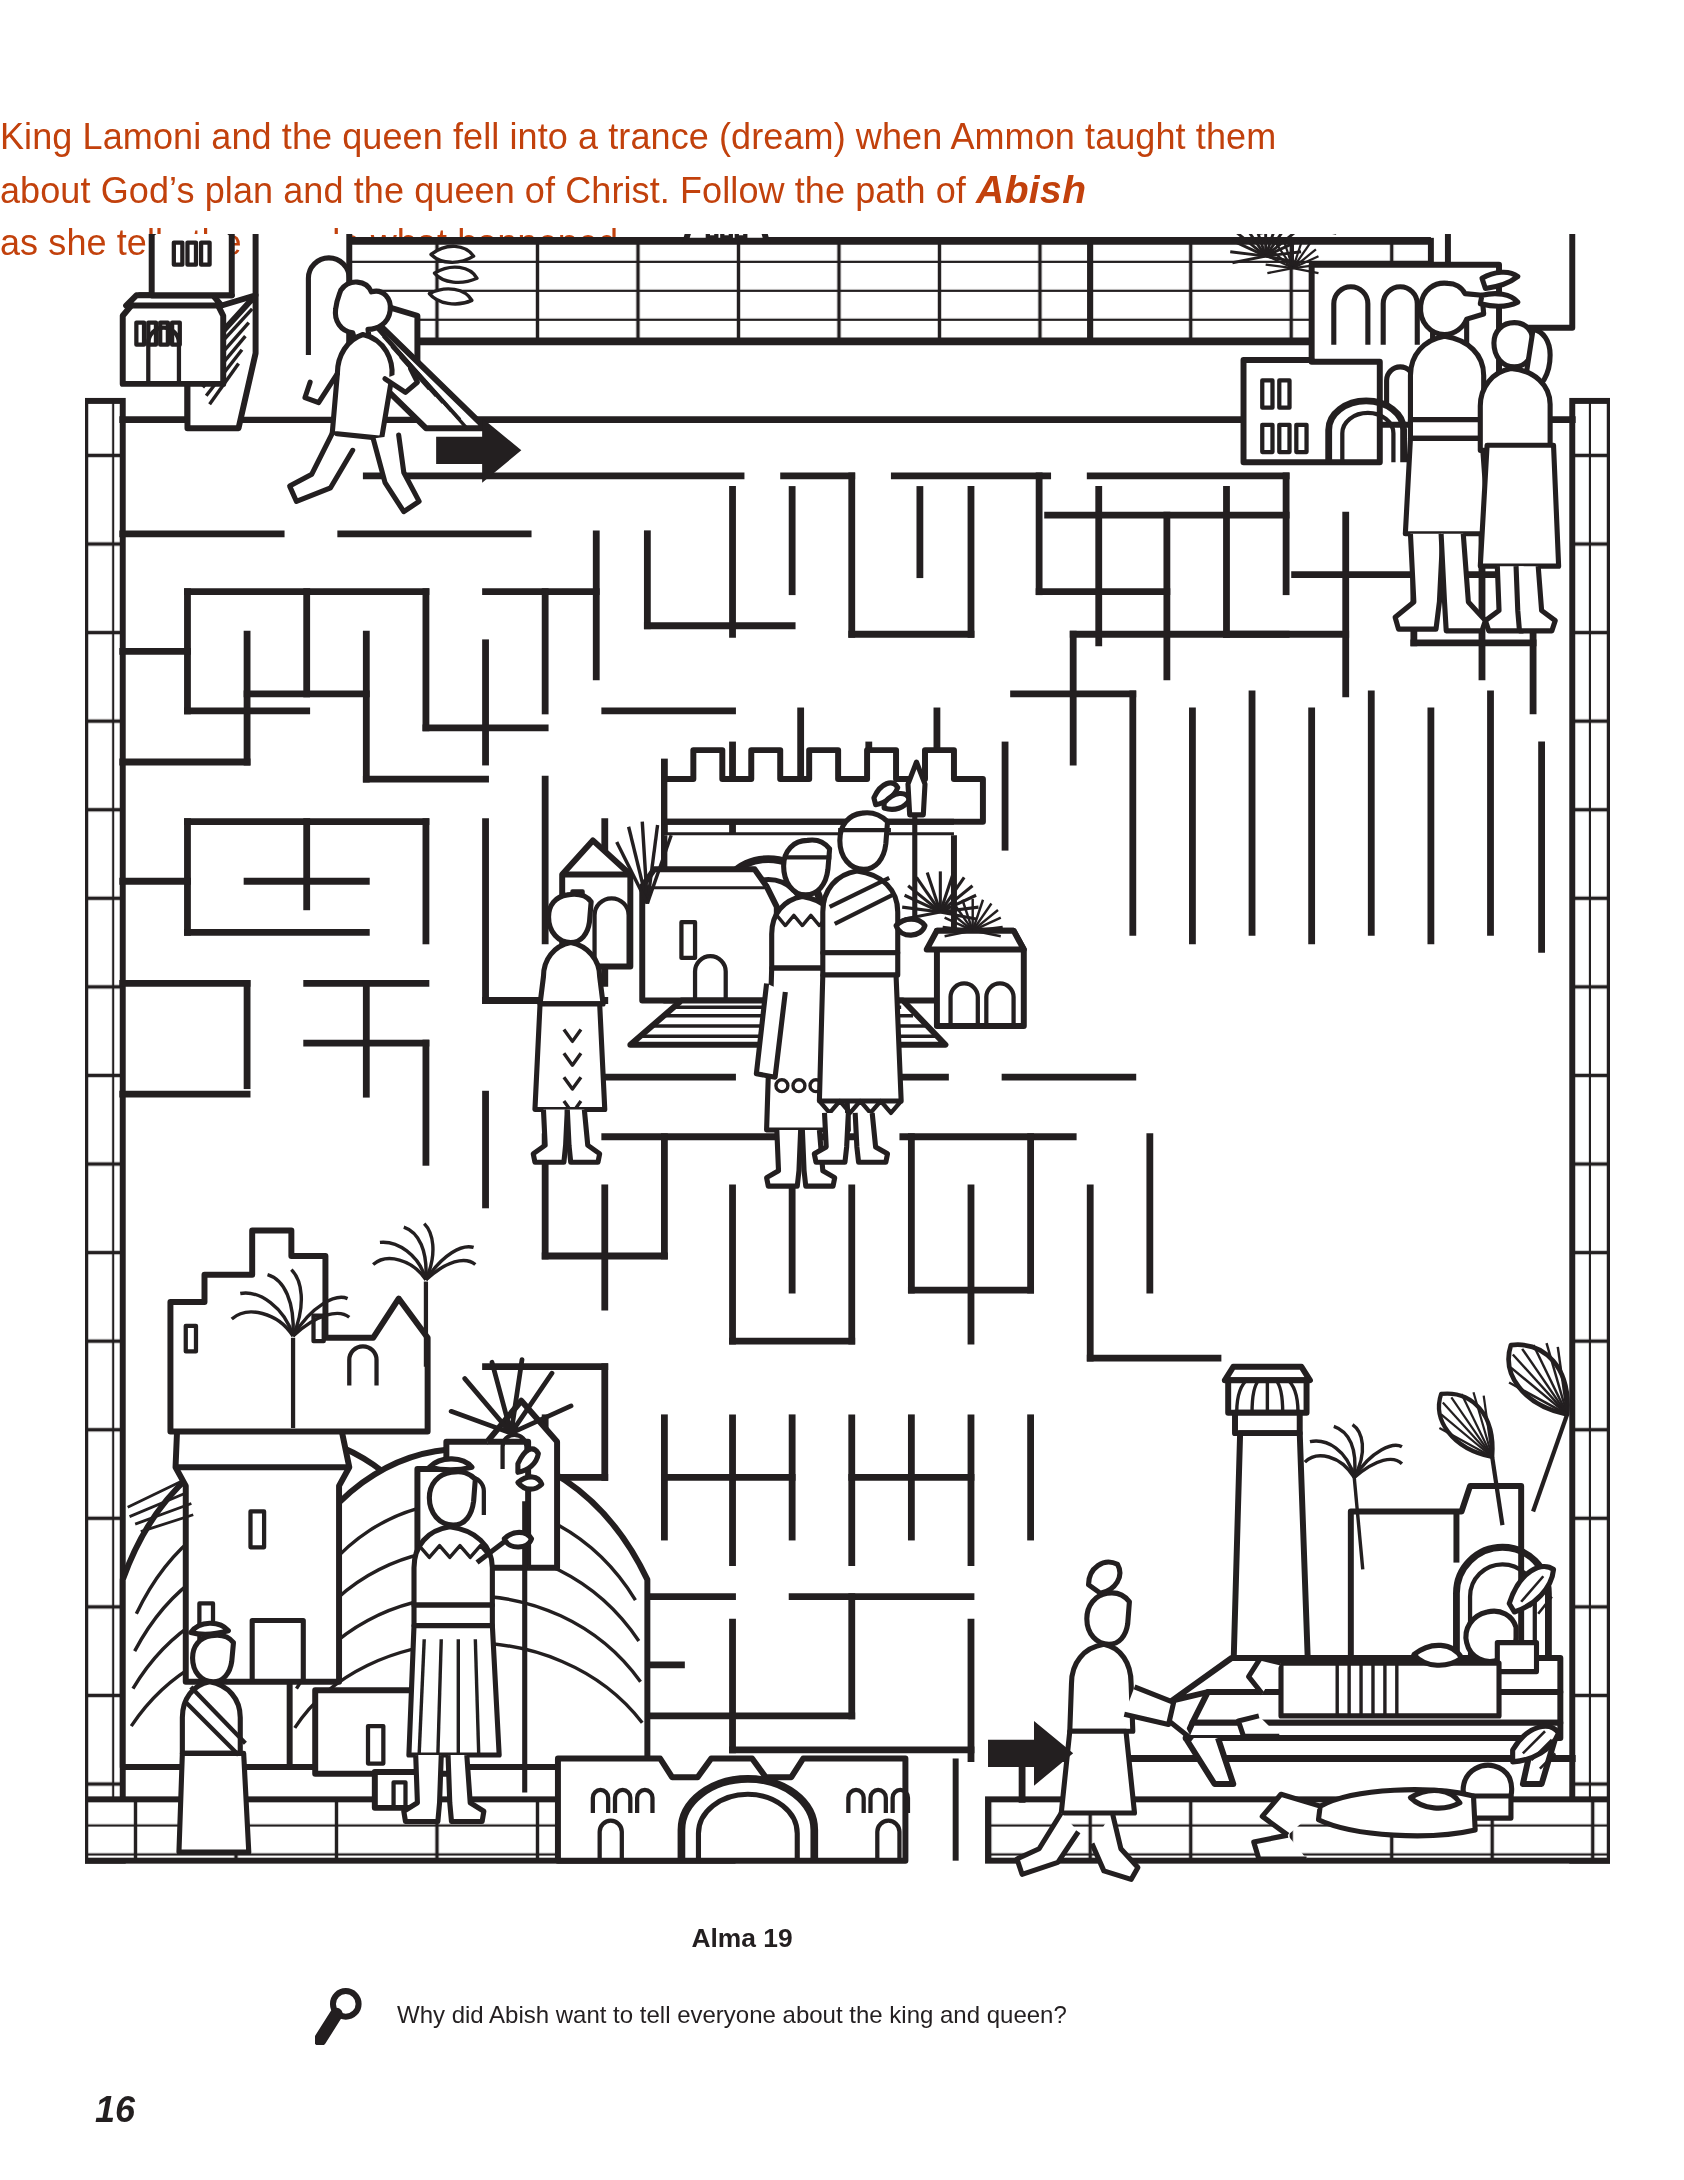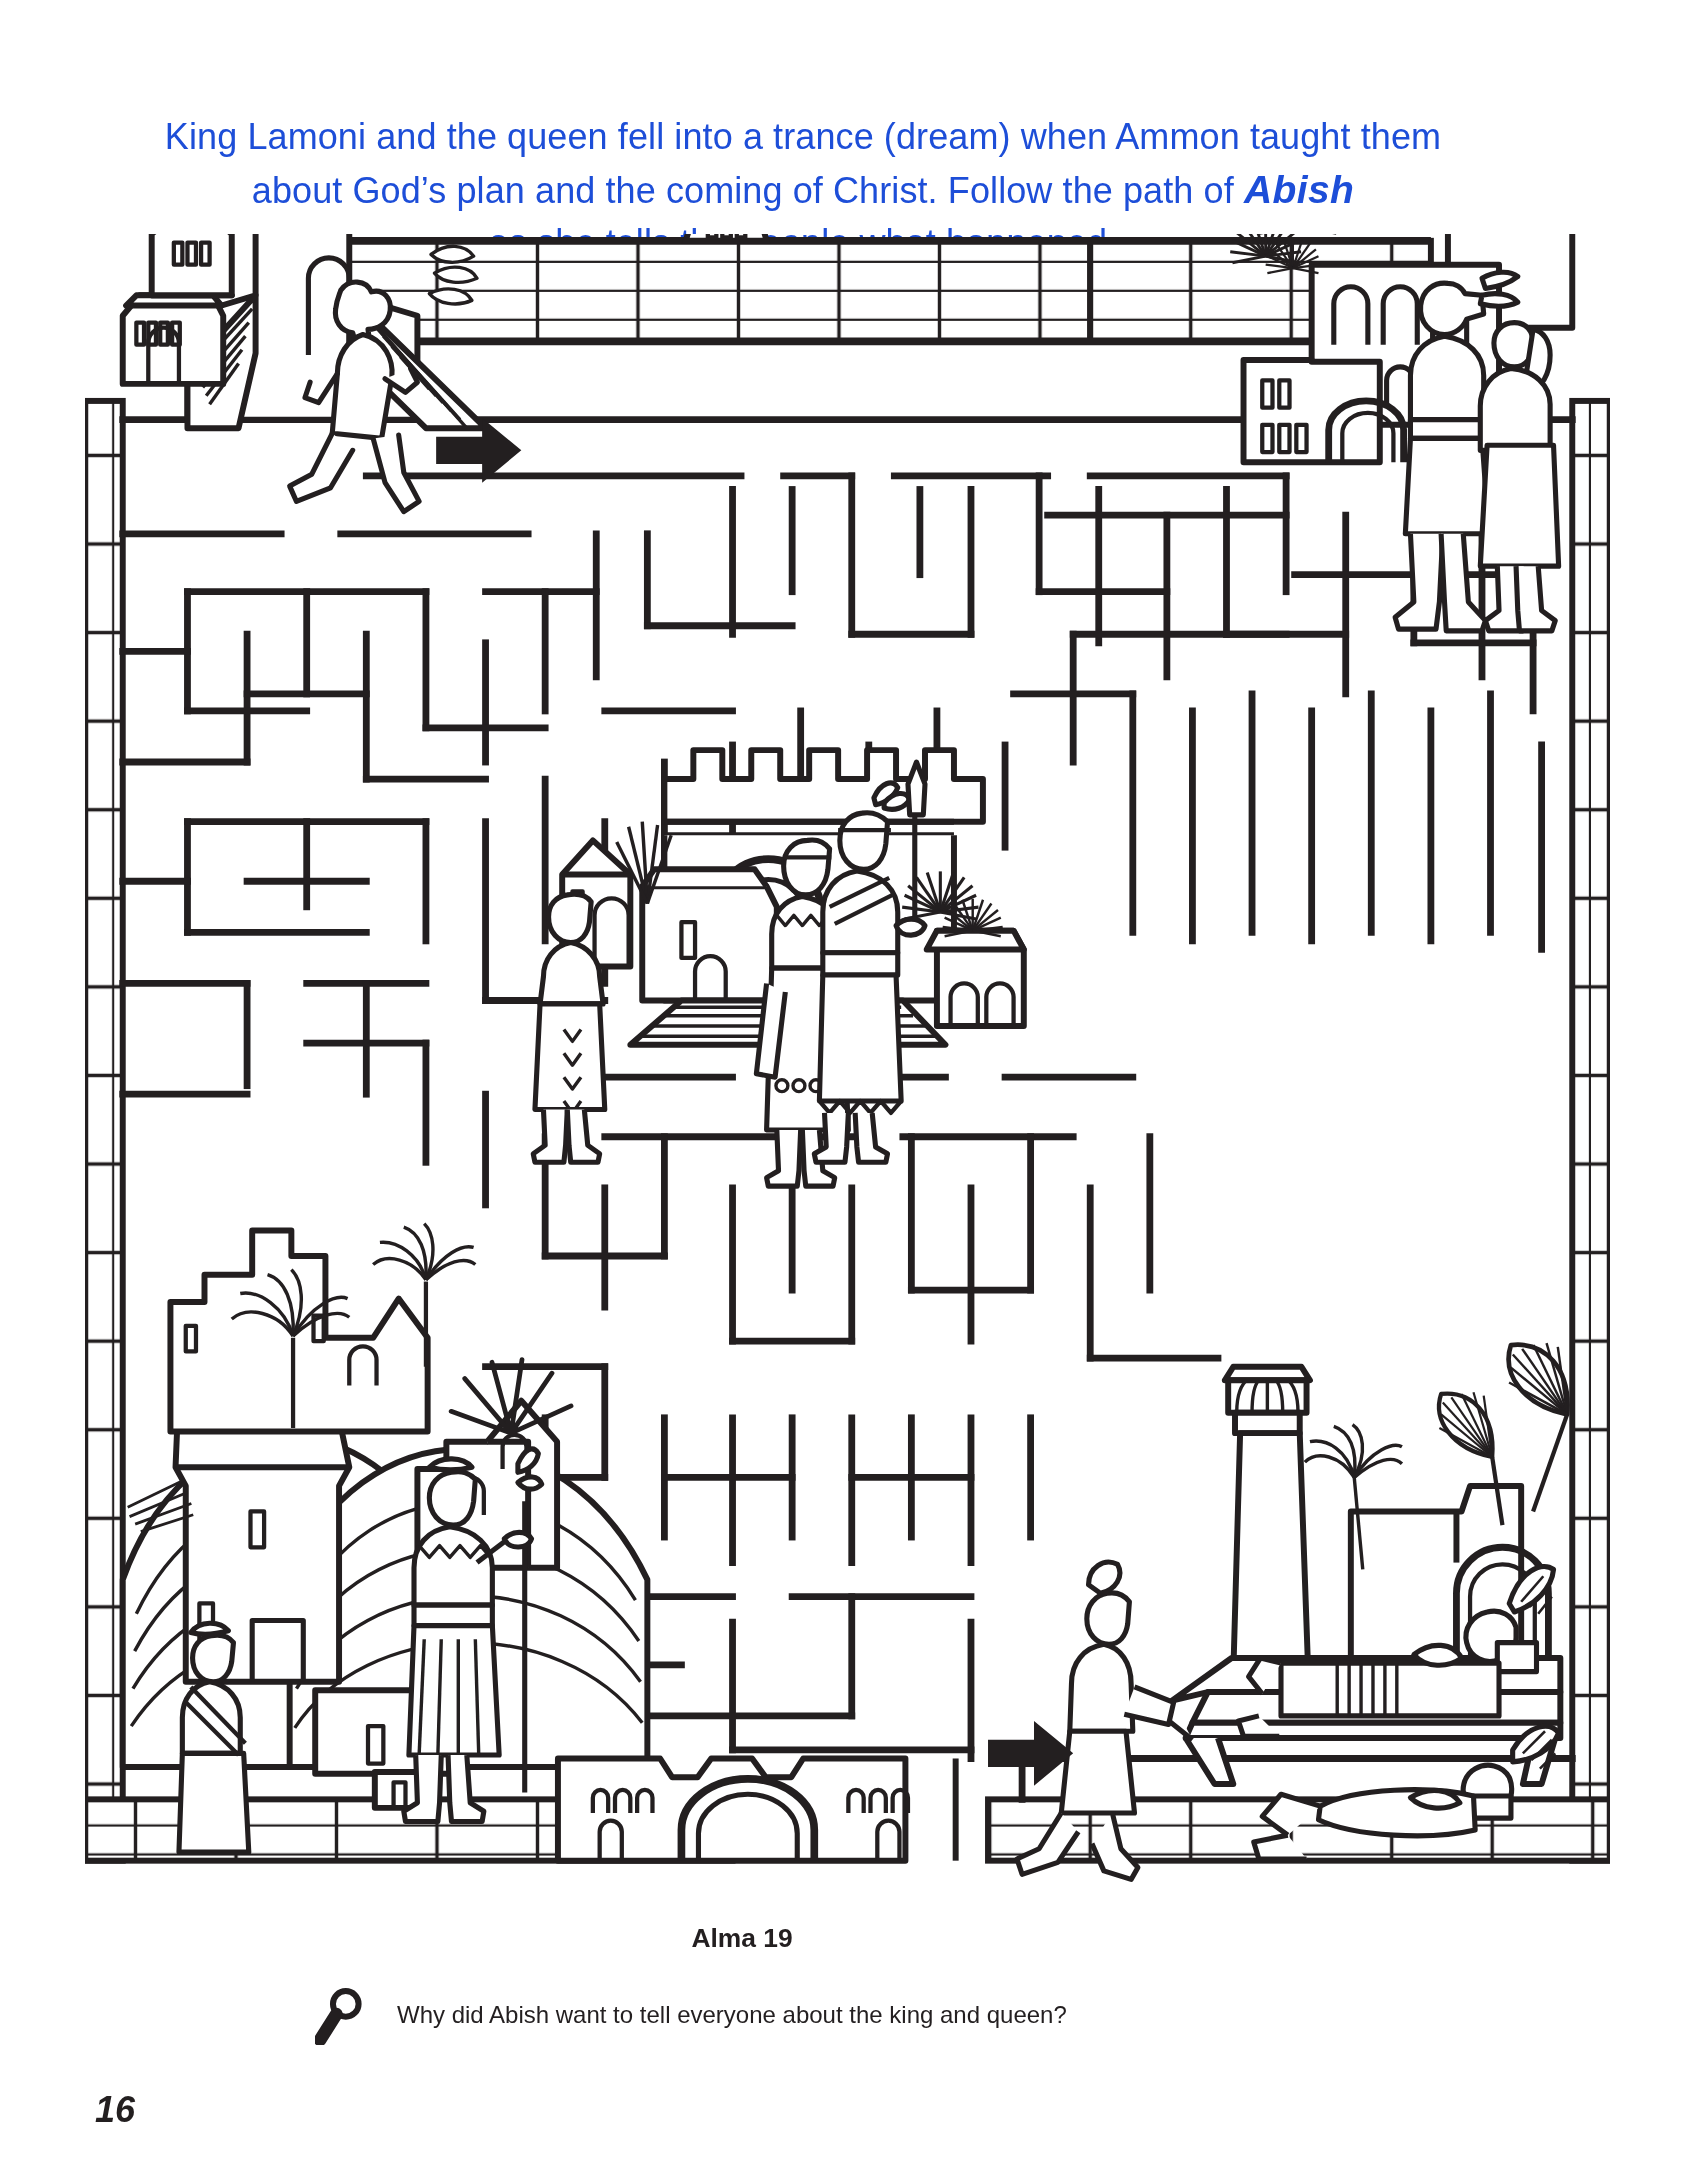--- a/index.html
+++ b/index.html
@@ -2,22 +2,22 @@
 <html style="font-size:13.6px"><head>
 <meta charset="utf-8">
 <style>
   html,body{margin:0;padding:0;background:#ffffff;}
   body{width:1685px;height:2181px;position:relative;overflow:hidden;
        font-family:"Liberation Sans", sans-serif;color:#231f20;}
 
   
   #instructions{
     position:absolute; left:0; top:111px; width:1606px;
-    text-align:center; line-height:1.42;
-    font-size:36px; color:#1d4ed8; letter-spacing:0.1px;
+    text-align:left; line-height:1.42;
+    font-size:36px; color:#c2410c; letter-spacing:0.1px;
   }
   #instructions .ln{display:block;}
   #instructions .hl{font-weight:bold; font-size:39px; letter-spacing:0.4px;font-style:italic;}
 
   
   #maze-figure{
     position:absolute; left:85px; top:234px; width:1525px; height:1665px;
   }
   #maze-svg{display:block;width:100%;height:100%;}
 
@@ -39,21 +39,21 @@
   #page-number{
     position:absolute; left:95px; top:2089px;
     font-size:36px; font-weight:bold; color:#231f20;font-style:italic;
   }
 </style>
 </head>
 <body>
 
 <div id="instructions">
   <span class="ln">King Lamoni and the queen fell into a trance (dream) when Ammon taught them</span>
-  <span class="ln"><span>about God’s plan and the coming of Christ. Follow the path of </span><span class="hl">Abish</span></span>
+  <span class="ln"><span>about God’s plan and the queen of Christ. Follow the path of </span><span class="hl">Abish</span></span>
   <span class="ln">as she tells the people what happened.</span>
 </div>
 
 <div id="maze-figure">
 <svg id="maze-svg" viewBox="0 0 1790 1955" xmlns="http://www.w3.org/2000/svg">
 
   <defs>
 
     <pattern id="brickH" width="118" height="34" patternUnits="userSpaceOnUse">
       <rect width="118" height="34" fill="#ffffff"></rect>

